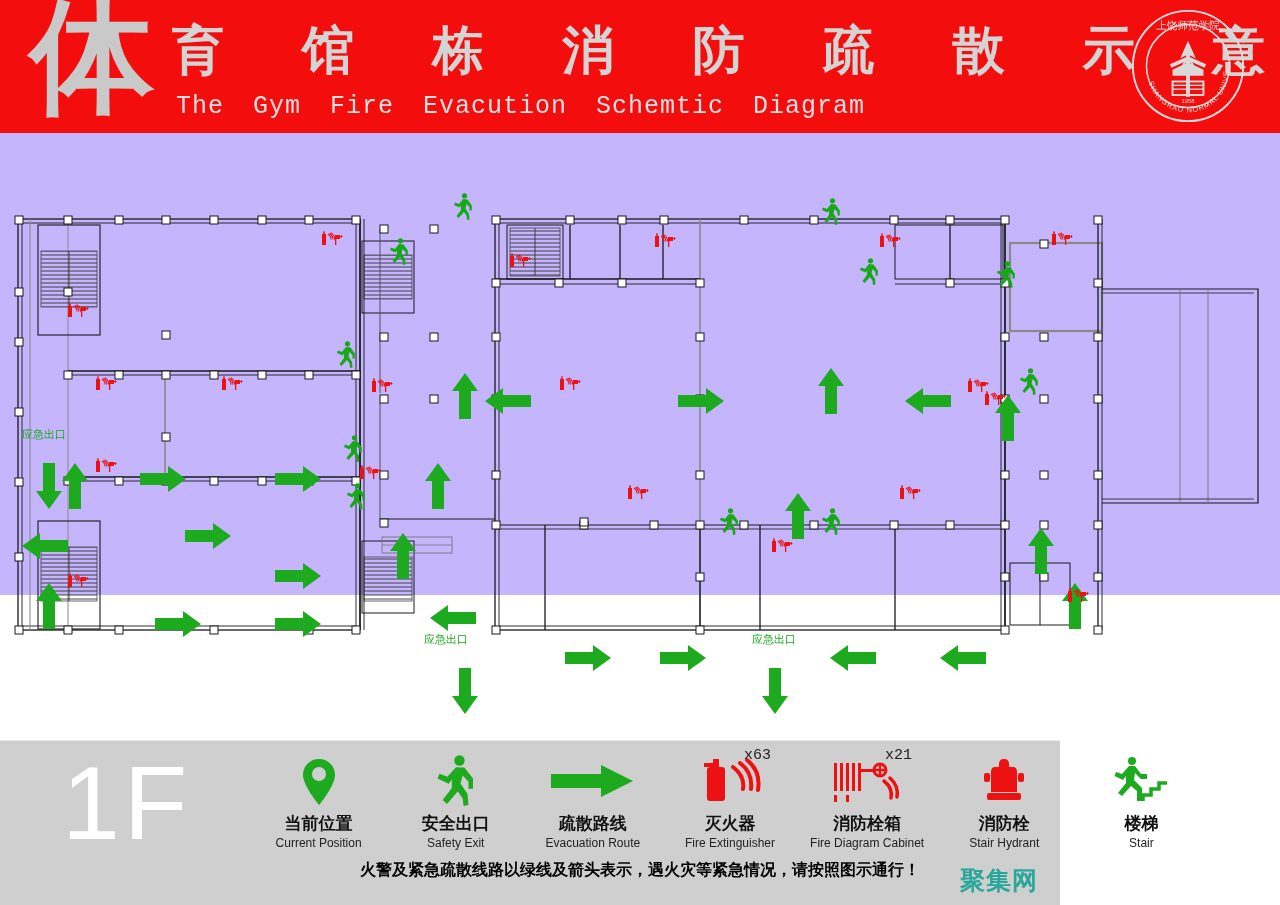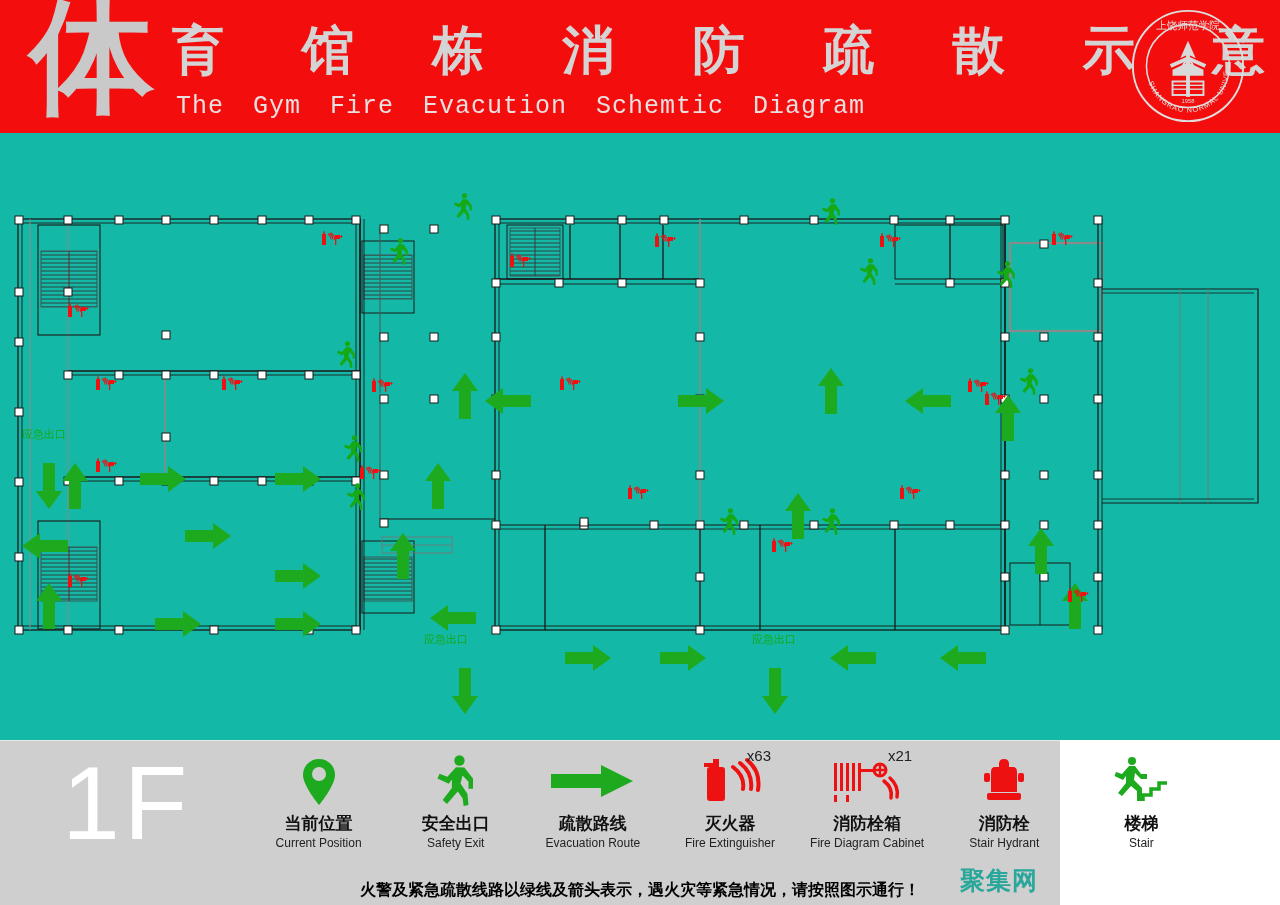--- a/index.html
+++ b/index.html
@@ -53,22 +53,22 @@
     display:flex; align-items:center; gap:6px;
   }
   .north-label {
     font-size:30px; color:#c6c6c6;
     font-family:"Liberation Sans", sans-serif;
   }
 
   
   .plan {
     position:absolute; left:0; top:133px;
-    width:1280px; height:607px;
-    background:#14b8a6;
+    width:1280px; height:462px;
+    background:#c4b5fd;
   }
   .plan svg { display:block; }
 
   
   .legend {
     position:absolute; left:0; top:740px;
     width:1060px; height:165px;
     background:#cfcfcf;
     border-top:1px solid #e8e8e8;
   }
@@ -90,21 +90,21 @@
     display:flex; flex-direction:column; align-items:center;
     position:relative;
   }
   .legend-glyph {
     height:58px; display:flex; align-items:flex-end; justify-content:center;
     position:relative;
   }
   .legend-count {
     position:absolute; top:-2px; right:-6px;
     font-size:15px; color:#222;
-    font-family:Liberation Sans, sans-serif;
+    font-family:Liberation Mono, monospace;
   }
   .legend-cn {
     margin-top:5px;
     font-size:17px; color:#111;
     font-family:Liberation Sans, sans-serif;
     font-weight:600;
     white-space:nowrap;
   }
   .legend-en {
     margin-top:1px;
@@ -114,21 +114,20 @@
   }
   .notice {
     position:absolute; left:0; top:118px; width:1280px;
     text-align:center;
   }
   .notice-cn {
     font-size:16px; color:#000;
     font-family:"DejaVu Sans", sans-serif;
     font-weight:600;
     line-height:22px;
-    margin-top:20px;
   }
   .notice-en {
     font-size:14px; color:#1a1a1a;
     font-family:"Liberation Sans", sans-serif;
     line-height:20px;
   }
   .watermark {
     position:absolute; right:22px; bottom:8px;
     font-size:25px; color:#2aa79b;
     font-family:"DejaVu Sans", sans-serif;

